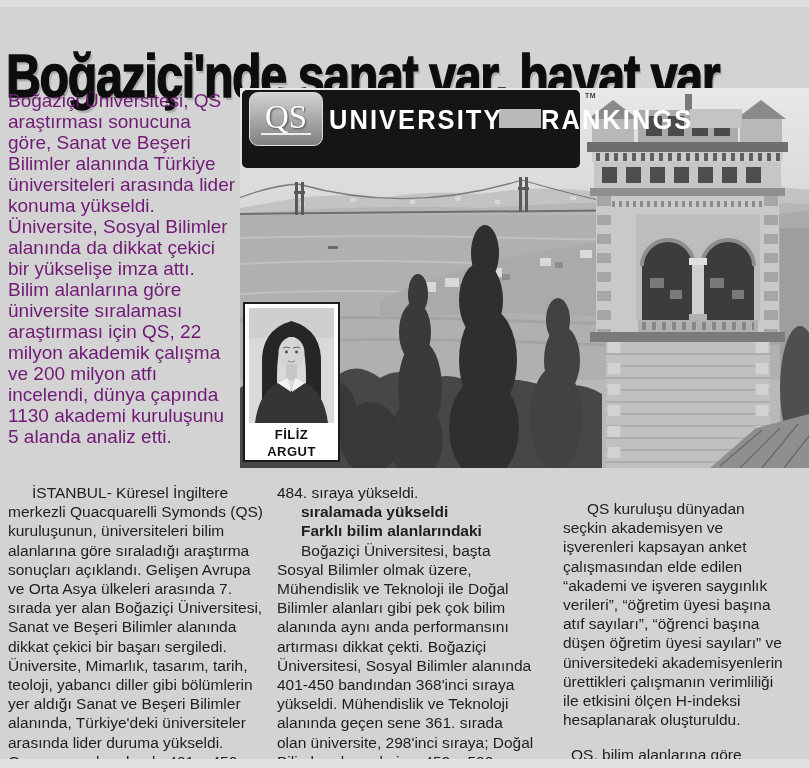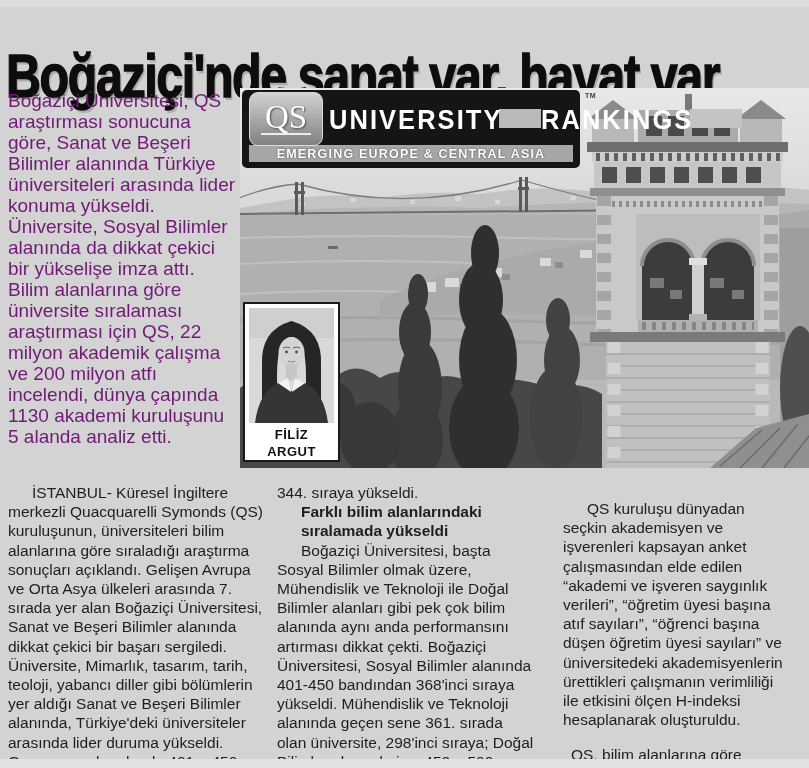--- a/index.html
+++ b/index.html
@@ -274,21 +274,20 @@
           <div class="qs-row">
             <span class="qs-word">UNIVERSITY</span>
             <span class="qs-block"></span>
           </div>
           <div class="qs-row">
             <span class="qs-word">RANKINGS</span>
             <span class="qs-block second"></span>
           </div>
         </div>
       </div>
-      <div class="qs-strip">EMERGING EUROPE &amp; CENTRAL ASIA</div>
       <div class="qs-tm">TM</div>
     </div>
 
     <div class="portrait">
       <div class="portrait-photo">
         <svg viewBox="0 0 85 115" width="85" height="115" aria-hidden="true">
           <rect width="85" height="115" fill="#d9d9d9"></rect>
           <rect width="85" height="30" fill="#cfcfcf"></rect>
           <path d="M13,115 L13,58 Q11,22 42.5,13 Q74,22 72,58 L72,115 L57,115 L57,68 Q57,48 53,37 Q48,29 42.5,29 Q37,29 32,37 Q28,48 28,68 L28,115 Z" fill="#262626"></path>
           <ellipse cx="42.5" cy="45" rx="13" ry="16" fill="#d4d4d4"></ellipse>
@@ -308,23 +307,23 @@
         <div>ARGUT</div>
       </div>
     </div>
   </div>
 
   <div class="bottom">
     <div class="col col1">
       <p class="indent" style="margin:0">İSTANBUL- Küresel İngiltere merkezli Quacquarelli Symonds (QS) kuruluşunun, üniversiteleri bilim alanlarına göre sıraladığı araştırma sonuçları açıklandı. Gelişen Avrupa ve Orta Asya ülkeleri arasında 7. sırada yer alan Boğaziçi Üniversitesi, Sanat ve Beşeri Bilimler alanında dikkat çekici bir başarı sergiledi. Üniversite, Mimarlık, tasarım, tarih, teoloji, yabancı diller gibi bölümlerin yer aldığı Sanat ve Beşeri Bilimler alanında, Türkiye'deki üniversiteler arasında lider duruma yükseldi. Geçen sene bu alanda 401 – 450 bandında yer alırken, 2018 yılında</p>
     </div>
     <div class="col col2">
-      <div>344. sıraya yükseldi.</div>
+      <div>484. sıraya yükseldi.</div>
+      <div class="subhead">sıralamada yükseldi</div>
       <div class="subhead">Farklı bilim alanlarındaki</div>
-      <div class="subhead">sıralamada yükseldi</div>
       <p class="indent" style="margin:0">Boğaziçi Üniversitesi, başta Sosyal Bilimler olmak üzere, Mühendislik ve Teknoloji ile Doğal Bilimler alanları gibi pek çok bilim alanında aynı anda performansını artırması dikkat çekti. Boğaziçi Üniversitesi, Sosyal Bilimler alanında 401-450 bandından 368'inci sıraya yükseldi. Mühendislik ve Teknoloji alanında geçen sene 361. sırada olan üniversite, 298'inci sıraya; Doğal Bilimler alanında ise, 452 – 500 bandından, 401 – 450 bandına yükseldi.</p>
     </div>
     <div class="col col3">
       <p class="indent" style="margin:16px">QS kuruluşu dünyadan seçkin akademisyen ve işverenleri kapsayan anket çalışmasından elde edilen “akademi ve işveren saygınlık verileri”, “öğretim üyesi başına atıf sayıları”, “öğrenci başına düşen öğretim üyesi sayıları” ve üniversitedeki akademisyenlerin ürettikleri çalışmanın verimliliği ile etkisini ölçen H-indeksi hesaplanarak oluşturuldu.</p>
       <p class="indent" style="margin:0">QS, bilim alanlarına göre üniversite sıralaması araştırması için 22 milyon akademik çalışma ve buradaki 200 milyon atfı inceledi. Dünya çapında 1130 akademi kuruluşu 5 alanda analiz edildi.</p>
     </div>
   </div>
 
   <div class="edge-strip-bottom"></div>
 </div>

